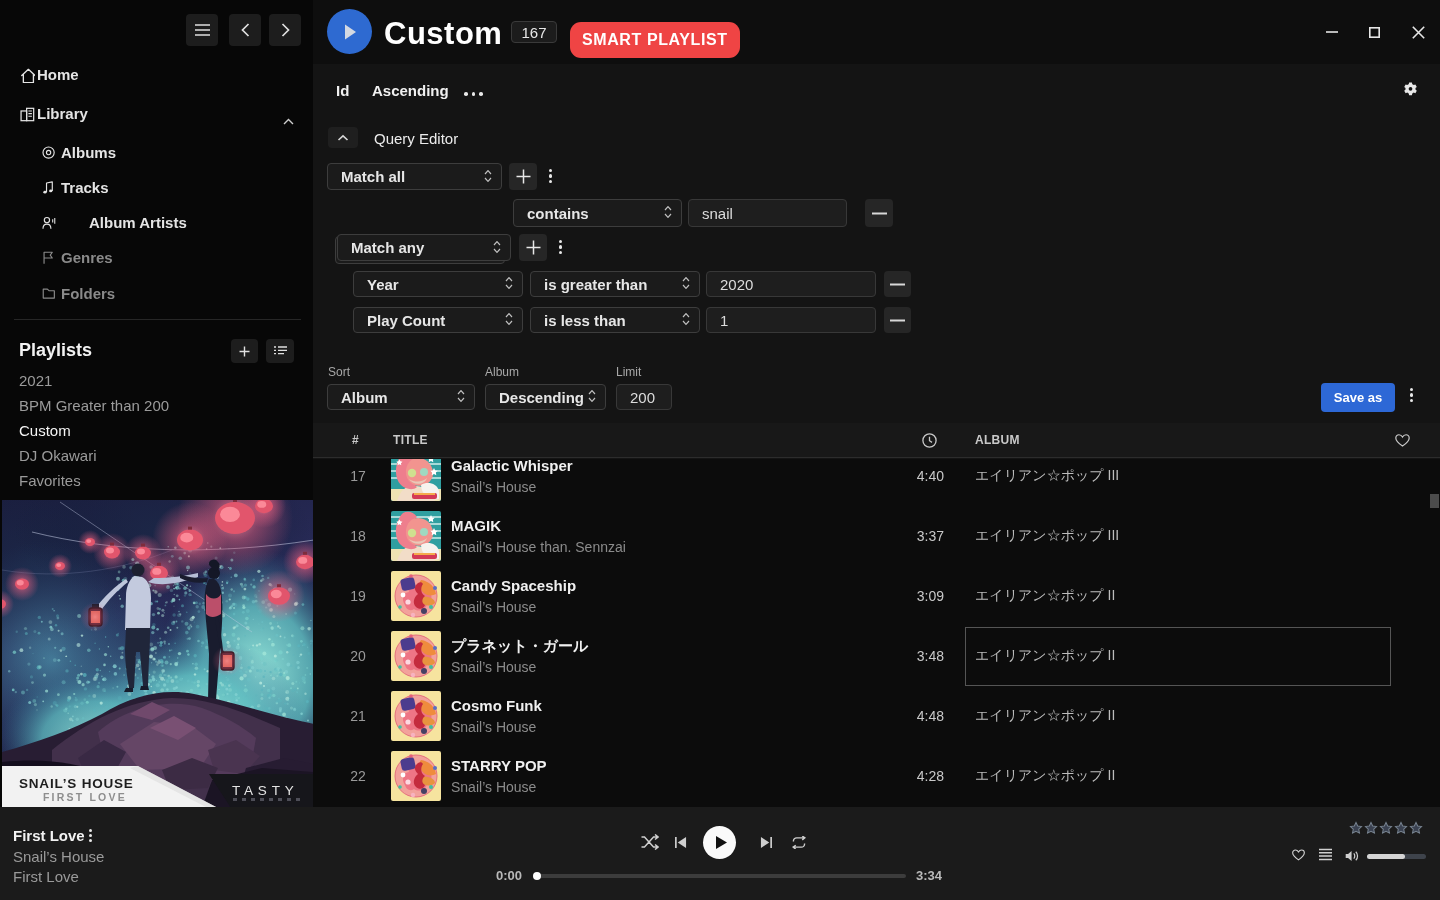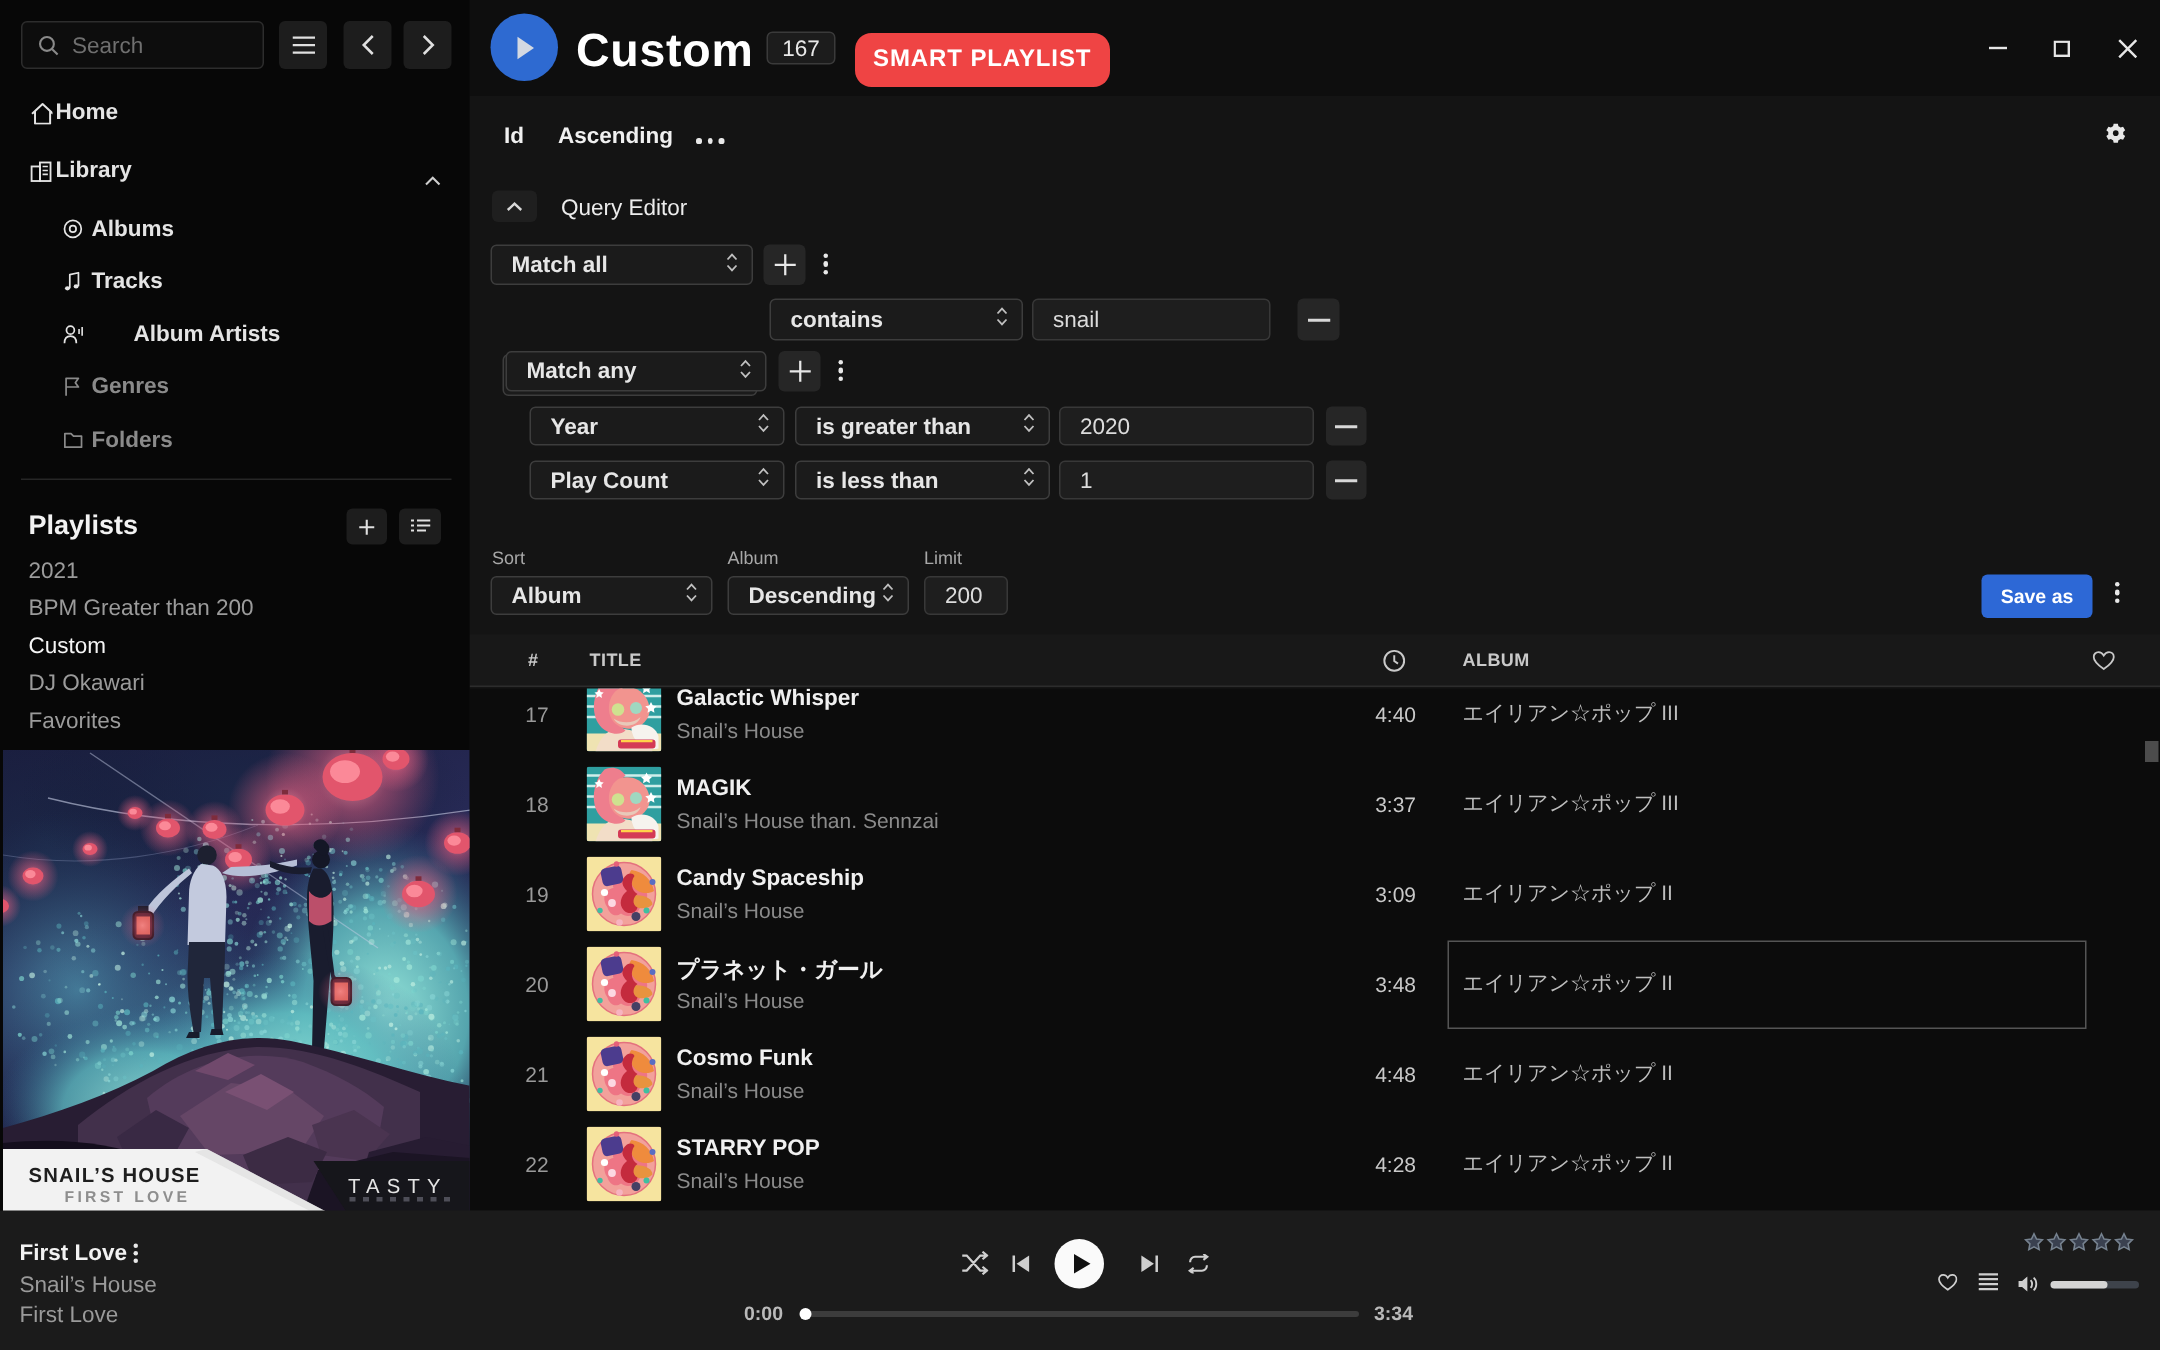--- a/index.html
+++ b/index.html
@@ -394,27 +394,20 @@
       </svg>
     <svg class="abs" style="left:1056px; top:27px;" width="11" height="11">
         <rect x="0.8" y="0.8" width="9.4" height="9.4" fill="none" stroke="#e6e6e6" stroke-width="1.6"></rect>
       </svg>
     <svg class="abs" style="left:1099px; top:26px;" width="13" height="13">
         <path d="M0.8 0.8 L12.2 12.2 M12.2 0.8 L0.8 12.2" stroke="#e6e6e6" stroke-width="1.6"></path>
       </svg>
   </div>
 
   <div id="sidebar" class="abs">
-    <div id="search" class="abs">
-      <svg style="margin-left:10px;" width="15" height="15" viewBox="0 0 15 15">
-          <circle cx="6.3" cy="6.3" r="4.6" fill="none" stroke="#8a8a8a" stroke-width="1.4"></circle>
-          <path d="M9.8 9.8 L13.4 13.4" stroke="#8a8a8a" stroke-width="1.4"></path>
-        </svg>
-      <span class="ph">Search</span>
-    </div>
     <div class="abs sbtn" style="left:186px; top:14px; width:32px; height:32px;">
       <svg width="15" height="12" viewBox="0 0 15 12">
           <path d="M0 1 H15 M0 6 H15 M0 11 H15" stroke="#e0e0e0" stroke-width="1.5"></path>
         </svg>
     </div>
     <div class="abs sbtn" style="left:229px; top:14px; width:32px; height:32px;">
       <svg width="9" height="14" viewBox="0 0 9 14">
           <path d="M7.5 1 L1.5 7 L7.5 13" stroke="#e0e0e0" stroke-width="1.7" fill="none"></path>
         </svg>
     </div>

